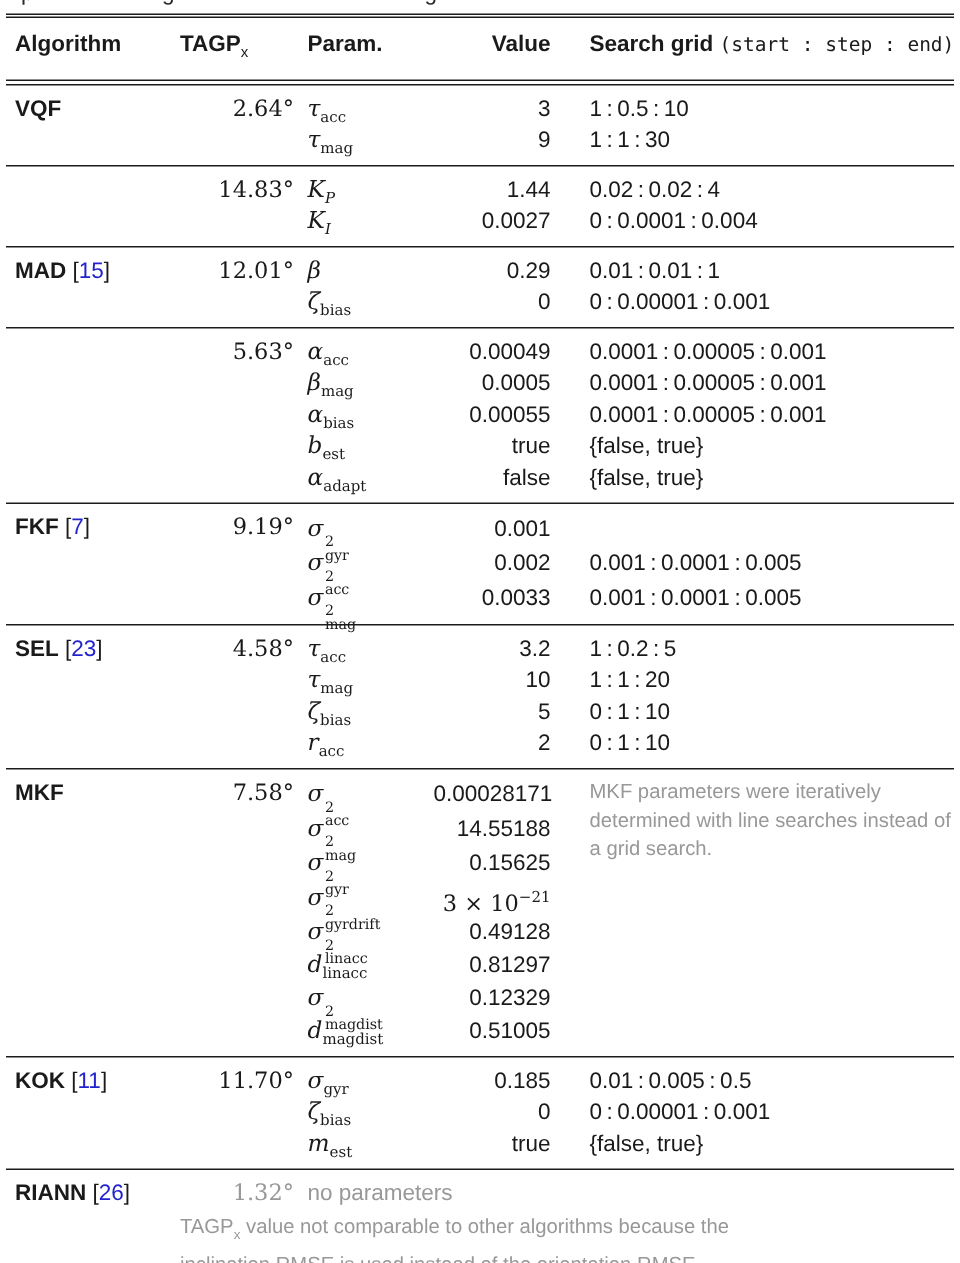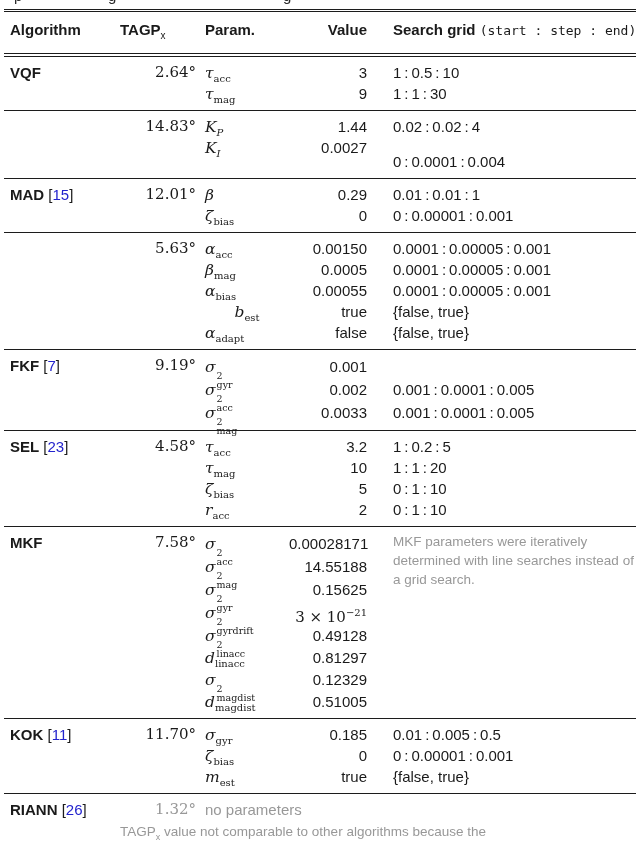--- a/index.html
+++ b/index.html
@@ -88,46 +88,46 @@
         <div class="c-grid pl" style="grid-row: 2;">1 : 1 : 30</div>
       </div>
       <div class="rule-single"></div>
       <div class="grid5">
         <div class="c-tagp">14.83°</div>
         <div class="c-param pl" style="grid-row: 1;"><span class="msym">K</span><span class="msub it">P</span></div>
         <div class="c-val pl" style="grid-row: 1;">1.44</div>
         <div class="c-grid pl" style="grid-row: 1;">0.02 : 0.02 : 4</div>
         <div class="c-param pl" style="grid-row: 2;"><span class="msym">K</span><span class="msub it">I</span></div>
         <div class="c-val pl" style="grid-row: 2;">0.0027</div>
-        <div class="c-grid pl" style="grid-row: 2; margin-top: 14px;">0 : 0.0001 : 0.004</div>
+        <div class="c-grid pl" style="grid-row: 2;">0 : 0.0001 : 0.004</div>
       </div>
       <div class="rule-single"></div>
       <div class="grid5">
         <div class="c-alg"><span class="alg-name">MAD</span> [<span class="cite">15</span>]</div>
         <div class="c-tagp">12.01°</div>
         <div class="c-param pl" style="grid-row: 1;"><span class="msym">β</span></div>
         <div class="c-val pl" style="grid-row: 1;">0.29</div>
         <div class="c-grid pl" style="grid-row: 1;">0.01 : 0.01 : 1</div>
         <div class="c-param pl" style="grid-row: 2;"><span class="msym">ζ</span><span class="msub">bias</span></div>
         <div class="c-val pl" style="grid-row: 2;">0</div>
         <div class="c-grid pl" style="grid-row: 2;">0 : 0.00001 : 0.001</div>
       </div>
       <div class="rule-single"></div>
       <div class="grid5">
         <div class="c-tagp">5.63°</div>
         <div class="c-param pl" style="grid-row: 1;"><span class="msym">α</span><span class="msub">acc</span></div>
-        <div class="c-val pl" style="grid-row: 1;">0.00150</div>
+        <div class="c-val pl" style="grid-row: 1;">0.00049</div>
         <div class="c-grid pl" style="grid-row: 1;">0.0001 : 0.00005 : 0.001</div>
         <div class="c-param pl" style="grid-row: 2;"><span class="msym">β</span><span class="msub">mag</span></div>
         <div class="c-val pl" style="grid-row: 2;">0.0005</div>
         <div class="c-grid pl" style="grid-row: 2;">0.0001 : 0.00005 : 0.001</div>
         <div class="c-param pl" style="grid-row: 3;"><span class="msym">α</span><span class="msub">bias</span></div>
         <div class="c-val pl" style="grid-row: 3;">0.00055</div>
         <div class="c-grid pl" style="grid-row: 3;">0.0001 : 0.00005 : 0.001</div>
-        <div class="c-param pl" style="grid-row: 4; text-align: center;"><span class="msym">b</span><span class="msub">est</span></div>
+        <div class="c-param pl" style="grid-row: 4;"><span class="msym">b</span><span class="msub">est</span></div>
         <div class="c-val pl" style="grid-row: 4;">true</div>
         <div class="c-grid pl" style="grid-row: 4;">{false, true}</div>
         <div class="c-param pl" style="grid-row: 5;"><span class="msym">α</span><span class="msub">adapt</span></div>
         <div class="c-val pl" style="grid-row: 5;">false</div>
         <div class="c-grid pl" style="grid-row: 5;">{false, true}</div>
       </div>
       <div class="rule-single"></div>
       <div class="grid5">
         <div class="c-alg"><span class="alg-name">FKF</span> [<span class="cite">7</span>]</div>
         <div class="c-tagp">9.19°</div>

